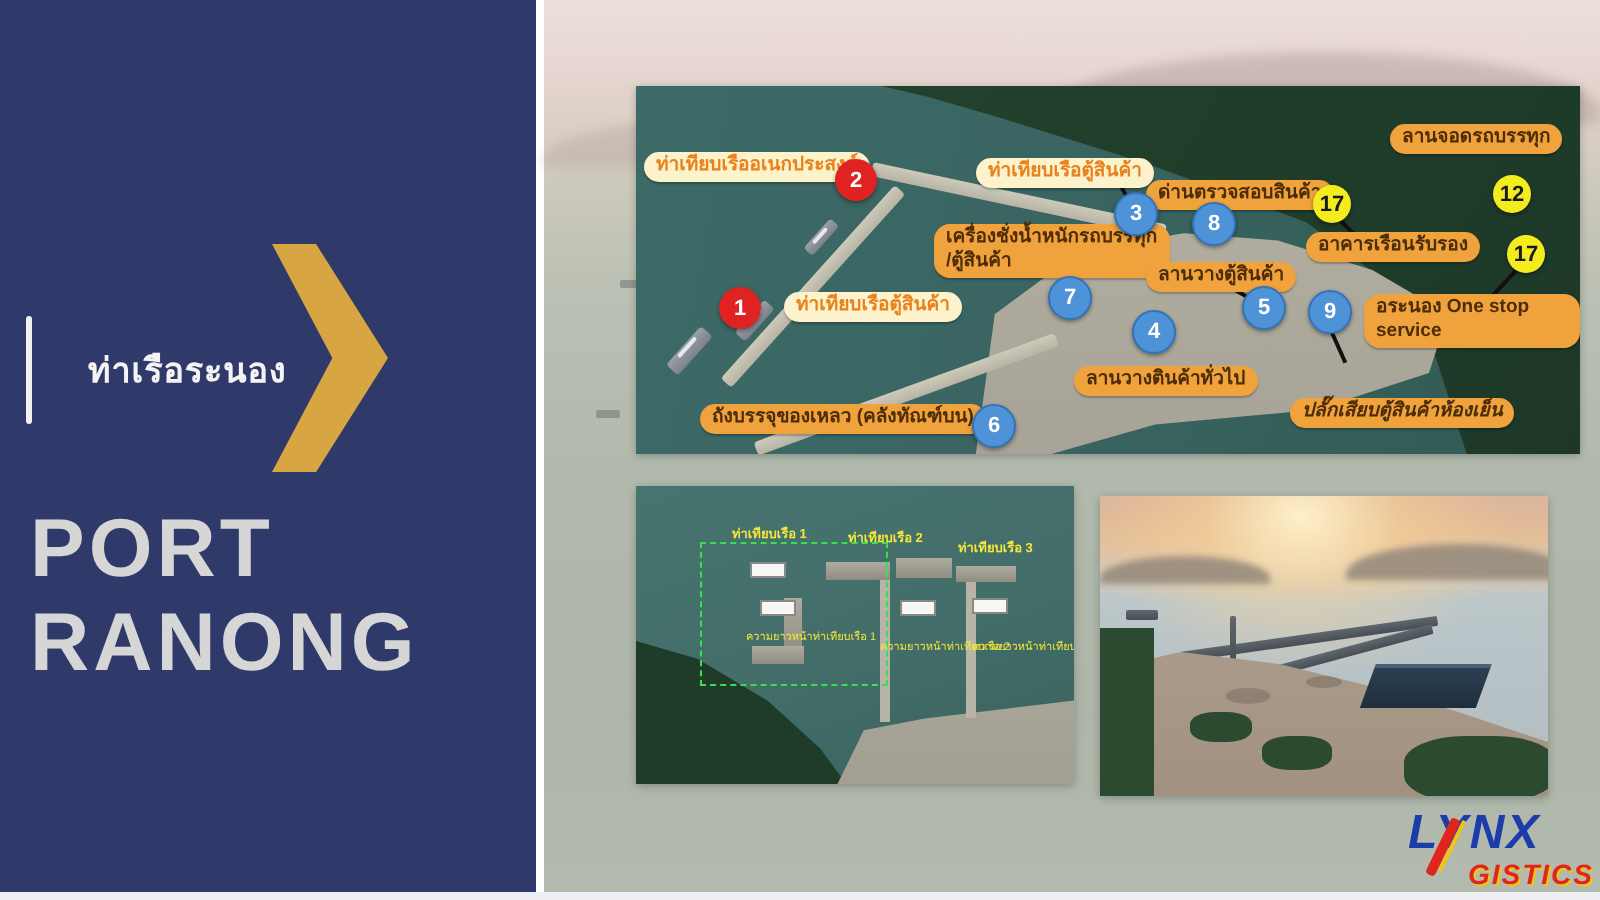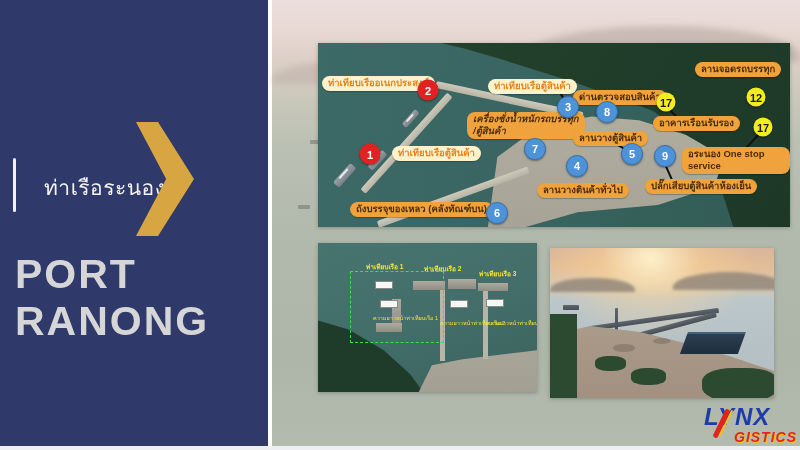--- a/index.html
+++ b/index.html
@@ -11,21 +11,21 @@
   .bg-photo{left:272px;top:0;width:528px;height:447px;
     background:linear-gradient(180deg,#ecdedc 0%,#e7d8d3 7%,#dccfc5 14%,#c8c7ba 23%,
                #bac0b3 33%,#b1b9ac 55%,#aeb6aa 80%,#b3baae 100%);}
   .bg-mountain{background:#b4a49f;opacity:.55;filter:blur(3px);border-radius:60% 60% 0 0/100% 100% 0 0;}
   .bg-boat{background:#6d7573;opacity:.55;border-radius:1px;}
   .bottom-strip{left:0;top:446px;width:800px;height:4px;background:#edeff3;}
 
   
   .sidebar{left:0;top:0;width:268px;height:446px;}
   .tick{left:13px;top:158px;width:3px;height:54px;background:#f2f2f2;border-radius:2px;}
-  .thai-title{left:44px;top:171px;font-size:21px;color:#f4f4f4;letter-spacing:.5px;}
+  .thai-title{left:44px;top:171px;font-size:17px;color:#f4f4f4;letter-spacing:.5px;font-weight:bold;}
   .chevron{left:136px;top:122px;width:58px;height:114px;
     clip-path:polygon(0 0,38% 0,100% 50%,38% 100%,0 100%,52% 50%);}
   .big-title{left:15px;top:251px;font-weight:bold;font-size:41px;line-height:47px;
     letter-spacing:2px;}
 
   
   .main-map{left:318px;top:43px;width:472px;height:184px;overflow:hidden;
     background:linear-gradient(100deg,#3c6a66 0%,#3a6562 40%,#35605a 70%,#315a52 100%);
     box-shadow:0 1px 4px rgba(0,0,0,.25);}
   .forest{left:0;top:0;width:100%;height:100%;
@@ -121,28 +121,28 @@
     <div class="abs" style="left:0;top:0;width:100%;height:100%;">
         <div class="connector" style="left: 352px; top: 66px; width: 19px; transform: rotate(45deg);"></div>
         <div class="connector" style="left: 428px; top: 104px; width: 19px; transform: rotate(-47deg);"></div>
         <div class="connector" style="left: 298px; top: 100px; width: 14px; transform: rotate(30deg);"></div>
         <div class="connector" style="left: 348px; top: 122px; width: 17px; transform: rotate(66deg);"></div>
         <div class="connector" style="left: 243px; top: 50px; width: 12px; transform: rotate(59deg);"></div>
         <div class="map-label light" style="left: 4px; top: 33px;">ท่าเทียบเรืออเนกประสงค์</div>
         <div class="map-label light" style="left: 170px; top: 36px;">ท่าเทียบเรือตู้สินค้า</div>
         <div class="map-label solid" style="left: 255px; top: 47px;">ด่านตรวจสอบสินค้า</div>
         <div class="map-label solid" style="left: 377px; top: 19px;">ลานจอดรถบรรทุก</div>
-        <div class="map-label solid" style="left: 149px; top: 69px; font-style: italic;">เครื่องชั่งน้ำหนักรถบรรทุก
+        <div class="map-label solid" style="left: 149px; top: 69px;">เครื่องชั่งน้ำหนักรถบรรทุก
 /ตู้สินค้า</div>
         <div class="map-label solid" style="left: 335px; top: 73px;">อาคารเรือนรับรอง</div>
         <div class="map-label solid" style="left: 255px; top: 88px;">ลานวางตู้สินค้า</div>
         <div class="map-label solid" style="left: 364px; top: 104px;">อระนอง One stop service</div>
         <div class="map-label light" style="left: 74px; top: 103px;">ท่าเทียบเรือตู้สินค้า</div>
         <div class="map-label solid" style="left: 219px; top: 140px;">ลานวางตินค้าทั่วไป</div>
-        <div class="map-label solid" style="left: 327px; top: 136px;">ปลั๊กเสียบตู้สินค้าห้องเย็น</div>
+        <div class="map-label solid" style="left: 327px; top: 156px; font-style: italic;">ปลั๊กเสียบตู้สินค้าห้องเย็น</div>
         <div class="map-label solid" style="left: 32px; top: 159px;">ถังบรรจุของเหลว (คลังทัณฑ์บน)</div>
         <div class="marker red" style="left: 52px; top: 111px;">1</div>
         <div class="marker red" style="left: 110px; top: 47px;">2</div>
         <div class="marker blue" style="left: 250px; top: 64px;">3</div>
         <div class="marker blue" style="left: 259px; top: 123px;">4</div>
         <div class="marker blue" style="left: 314px; top: 111px;">5</div>
         <div class="marker blue" style="left: 179px; top: 170px;">6</div>
         <div class="marker blue" style="left: 217px; top: 106px;">7</div>
         <div class="marker blue" style="left: 289px; top: 69px;">8</div>
         <div class="marker blue" style="left: 347px; top: 113px;">9</div>

